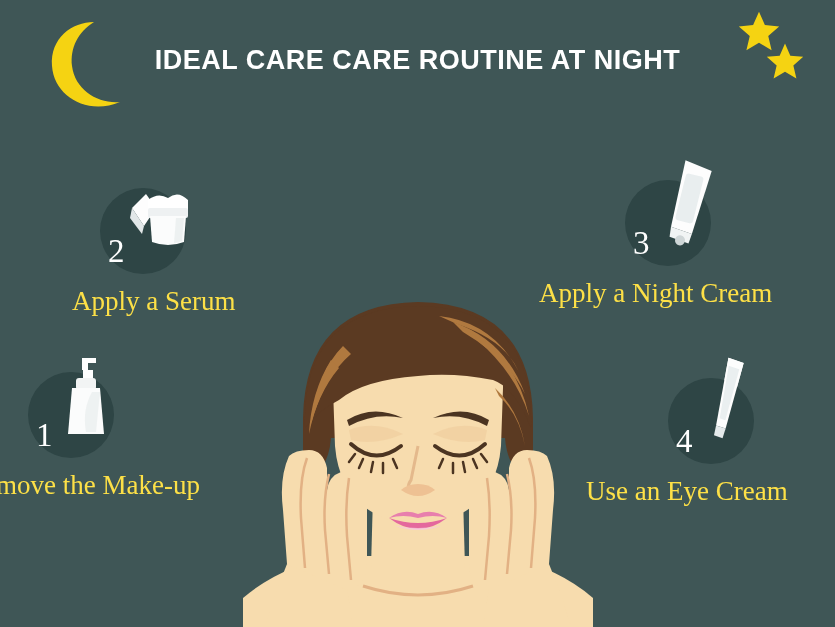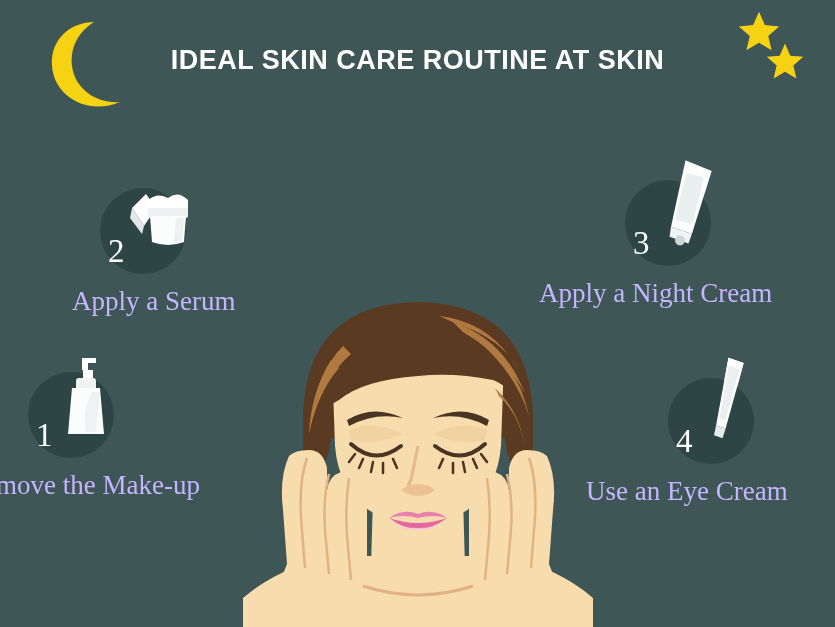--- a/index.html
+++ b/index.html
@@ -75,21 +75,21 @@
   }
   .badge-icon {
     position: absolute;
     left: 24px;
     top: -24px;
     width: 76px;
     height: 96px;
   }
   .step-label {
     margin-top: 12px;
-    color: #c4b5fd;
+    color: #fde047;
     font-family: "Liberation Serif", serif;
     font-size: 27px;
     white-space: nowrap;
   }
 
   
   #step-1 { left: 28px; top: 372px; }
   #step-2 { left: 100px; top: 188px; }
   #step-3 { left: 625px; top: 180px; }
   #step-4 { left: 668px; top: 378px; }
@@ -132,21 +132,21 @@
     <svg viewBox="0 0 50 50" width="42" height="42">
       <path d="M25 2 L32 18 L49 19.5 L36 31 L40 48 L25 39 L10 48 L14 31 L1 19.5 L18 18 Z" fill="#f5d312"></path>
     </svg>
   </div>
   <div class="star-wrap star-b">
     <svg viewBox="0 0 50 50" width="38" height="38">
       <path d="M25 2 L32 18 L49 19.5 L36 31 L40 48 L25 39 L10 48 L14 31 L1 19.5 L18 18 Z" fill="#f5d312"></path>
     </svg>
   </div>
 
-  <div class="title">IDEAL SKIN CARE ROUTINE AT SKIN</div>
+  <div class="title">IDEAL CARE CARE ROUTINE AT NIGHT</div>
 
   <div class="step" id="step-1">
     <div class="badge">
       <div class="badge-circle"></div>
       <div class="badge-icon">
         <svg viewBox="0 0 76 96" width="76" height="96">
           <path d="M30 10 L44 10 L44 15 L36 15 L36 22 L41 22 L41 34 L31 34 L31 22 L30 22 Z" fill="#ffffff"></path>
           <rect x="24" y="30" width="20" height="12" rx="3" fill="#f2f4f4"></rect>
           <path d="M20 40 L48 40 L52 86 L16 86 Z" fill="#fbfcfc"></path>
           <path d="M40 44 Q30 62 34 84 L44 84 L48 44 Z" fill="#e4e9ea" opacity="0.55"></path>

